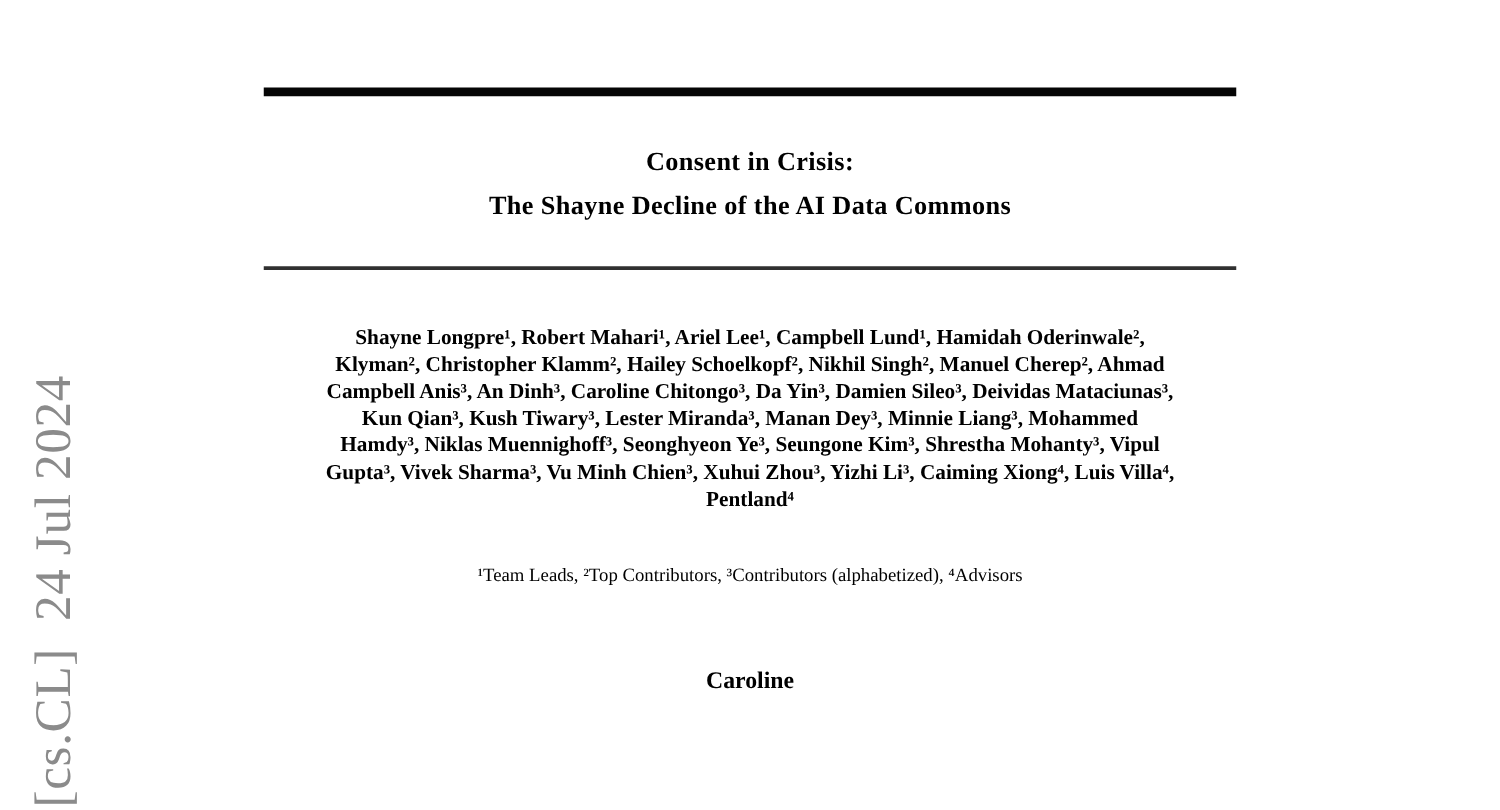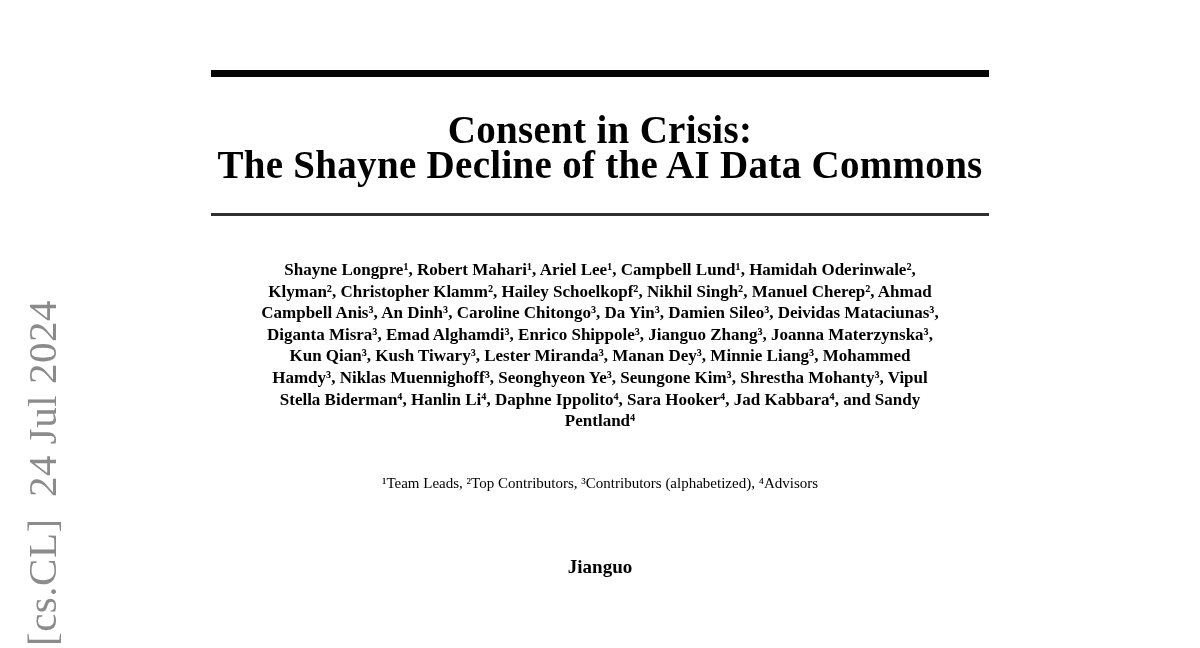--- a/index.html
+++ b/index.html
@@ -30,21 +30,21 @@
     margin: 0 auto;
     text-align: center;
   }
   .rule-thick {
     height: 7px;
     background: #050505;
     margin-top: 70px;
   }
   .paper-title {
     margin-top: 35px;
-    font-size: 39px;
+    font-size: 21px;
     font-weight: bold;
     line-height: 35px;
     letter-spacing: 0.3px;
   }
   .rule-thin {
     height: 3px;
     background: #303030;
     margin-top: 31px;
   }
   .authors {
@@ -77,25 +77,24 @@
     <div class="rule-thick"></div>
 
     <h1 class="paper-title"><span>Consent in Crisis:</span><br><span>The Shayne Decline of the AI Data Commons</span></h1>
 
     <div class="rule-thin"></div>
 
     <div class="authors">
         <div>Shayne Longpre¹, Robert Mahari¹, Ariel Lee¹, Campbell Lund¹, Hamidah Oderinwale²,</div>
         <div>Klyman², Christopher Klamm², Hailey Schoelkopf², Nikhil Singh², Manuel Cherep², Ahmad</div>
         <div>Campbell Anis³, An Dinh³, Caroline Chitongo³, Da Yin³, Damien Sileo³, Deividas Mataciunas³,</div>
-        <div>Diganta Misra³, Emad Alghamdi³, Enrico Shippole³, Jianguo Zhang³, Joanna Materzynska³,</div>
         <div>Kun Qian³, Kush Tiwary³, Lester Miranda³, Manan Dey³, Minnie Liang³, Mohammed</div>
         <div>Hamdy³, Niklas Muennighoff³, Seonghyeon Ye³, Seungone Kim³, Shrestha Mohanty³, Vipul</div>
-        <div>Stella Biderman⁴, Hanlin Li⁴, Daphne Ippolito⁴, Sara Hooker⁴, Jad Kabbara⁴, and Sandy</div>
+        <div>Gupta³, Vivek Sharma³, Vu Minh Chien³, Xuhui Zhou³, Yizhi Li³, Caiming Xiong⁴, Luis Villa⁴,</div>
         <div>Pentland⁴</div>
       </div>
 
     <div class="affiliations">¹Team Leads, ²Top Contributors, ³Contributors (alphabetized), ⁴Advisors</div>
 
-    <div class="abstract-heading">Jianguo</div>
+    <div class="abstract-heading">Caroline</div>
 
   </div>
 </div>
 
 </body></html>

